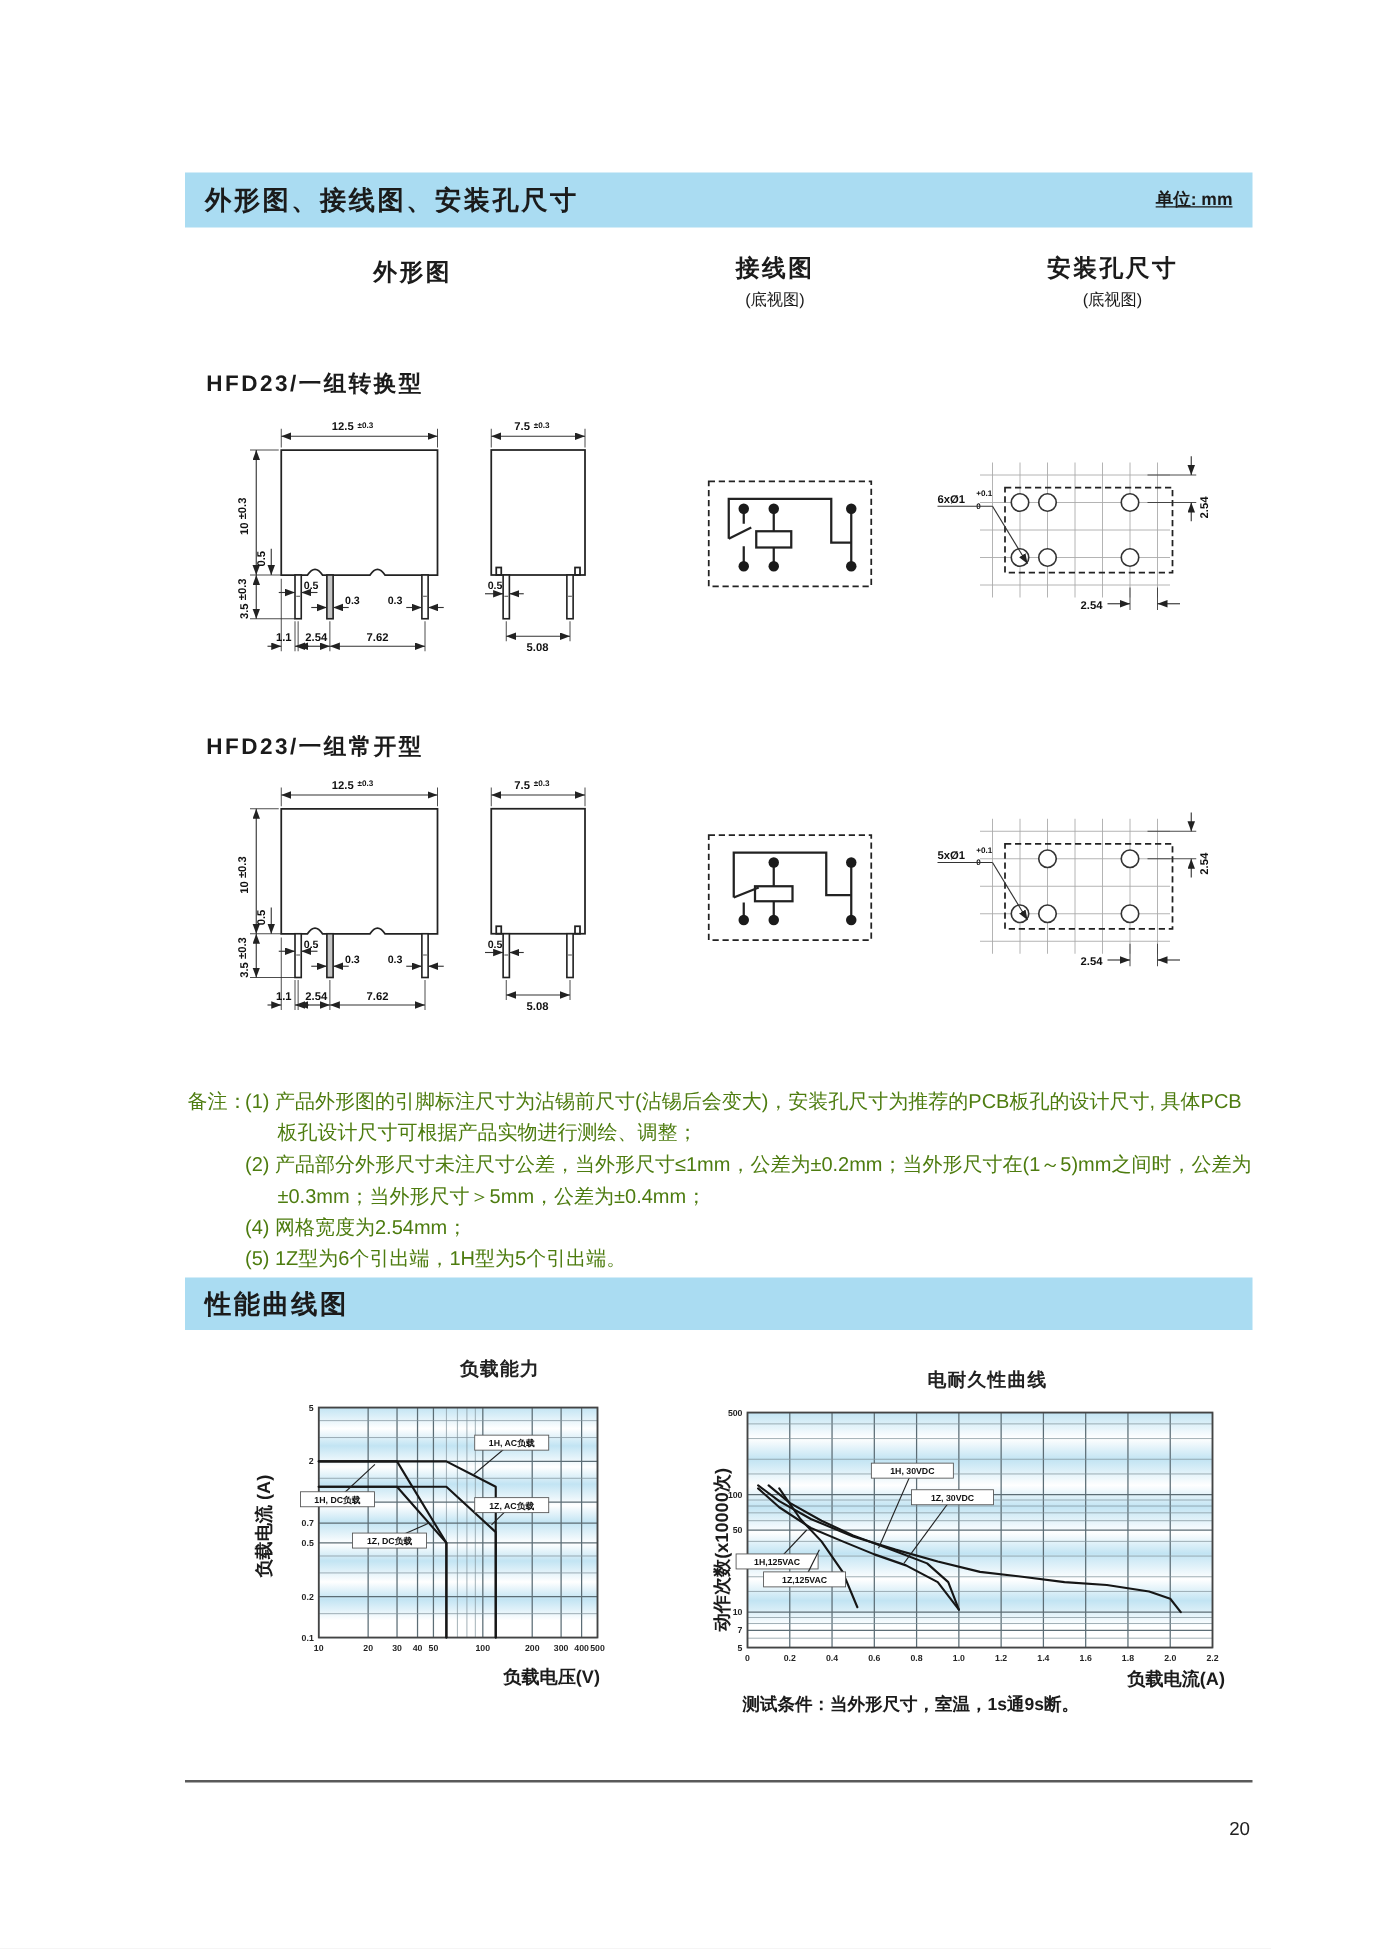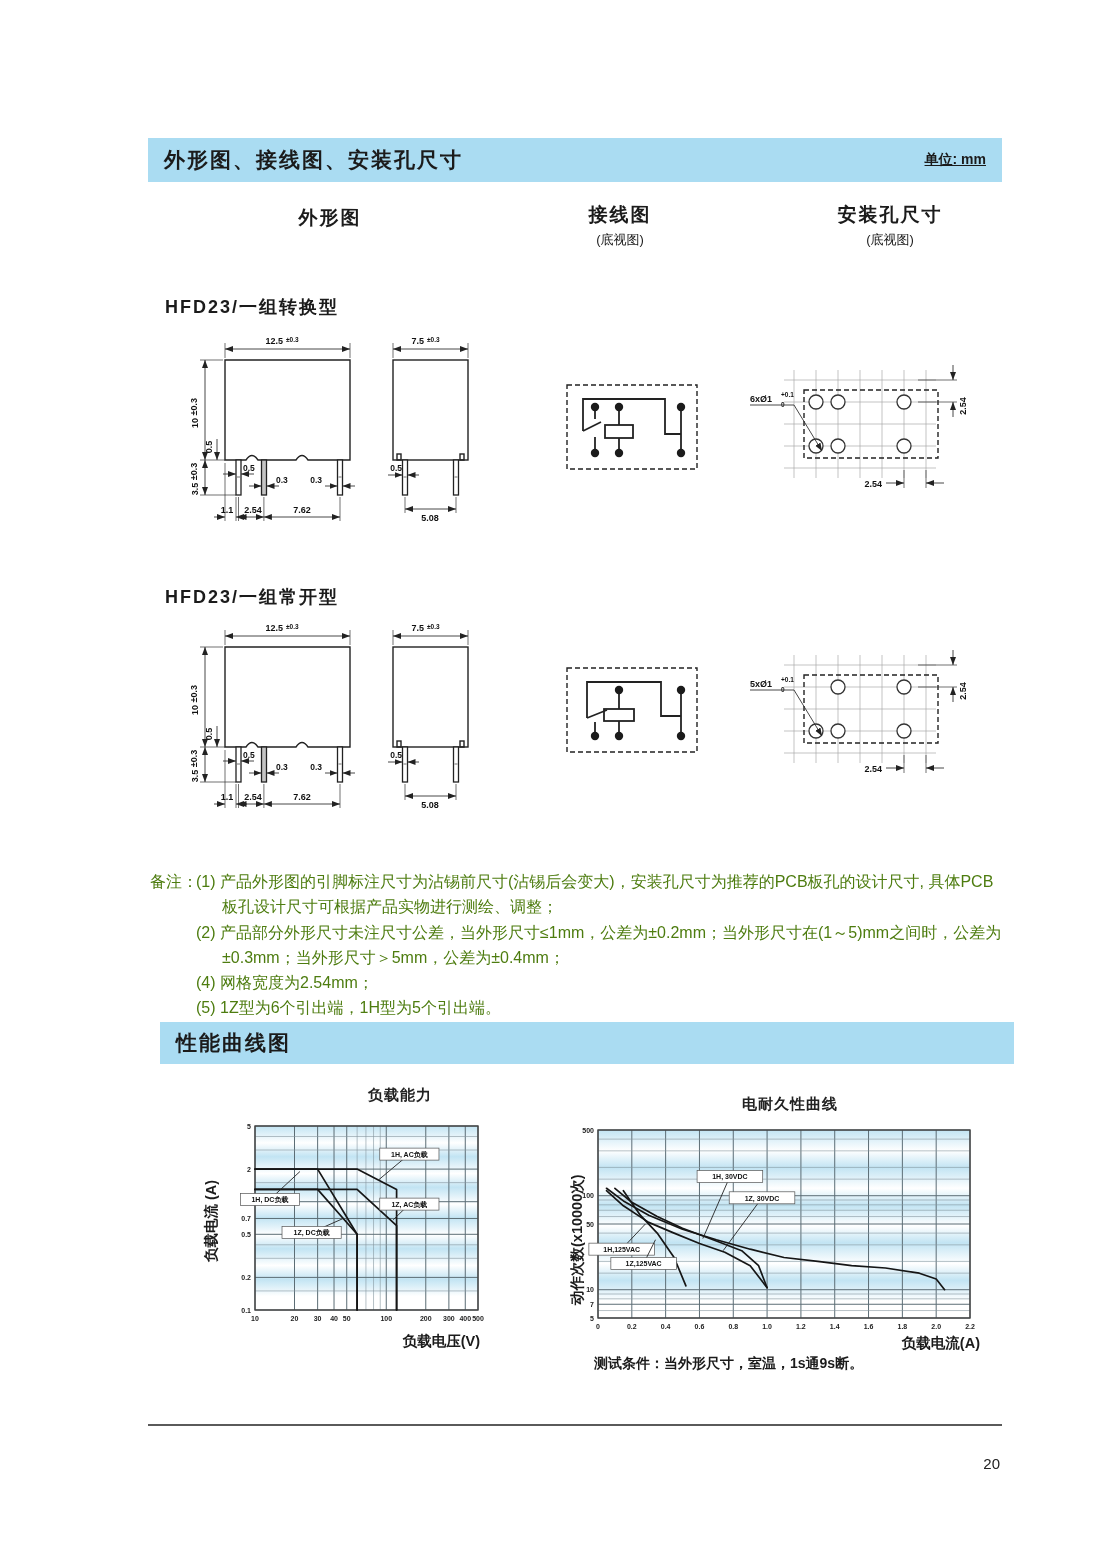--- a/index.html
+++ b/index.html
@@ -320,21 +320,21 @@
   <div class="notes">
     <span class="lbl">备注：</span>
     <div class="items">
       <div>(1) 产品外形图的引脚标注尺寸为沾锡前尺寸(沾锡后会变大)，安装孔尺寸为推荐的PCB板孔的设计尺寸, 具体PCB板孔设计尺寸可根据产品实物进行测绘、调整；</div>
       <div>(2) 产品部分外形尺寸未注尺寸公差，当外形尺寸≤1mm，公差为±0.2mm；当外形尺寸在(1～5)mm之间时，公差为±0.3mm；当外形尺寸＞5mm，公差为±0.4mm；</div>
       <div>(4) 网格宽度为2.54mm；</div>
       <div>(5) 1Z型为6个引出端，1H型为5个引出端。</div>
     </div>
   </div>
 
-  <div class="bar" style="top:1022px;height:42px;margin-left:12px;">
+  <div class="bar" style="top:1022px;height:42px;">
     <span class="t">性能曲线图</span>
     <span></span>
   </div>
 
   <div class="ctitle" style="left:320px;top:1086px;width:160px;text-align:center;">负载能力</div>
   <div class="ctitle" style="left:700px;top:1095px;width:180px;text-align:center;">电耐久性曲线</div>
 
   <svg id="chart1-svg" class="draw" style="left:213px;top:1116px;" width="275" height="240" viewBox="0 0 275 240">
       <defs>
         <linearGradient id="chart1-svg-bg" x1="0" y1="0" x2="0" y2="1">

